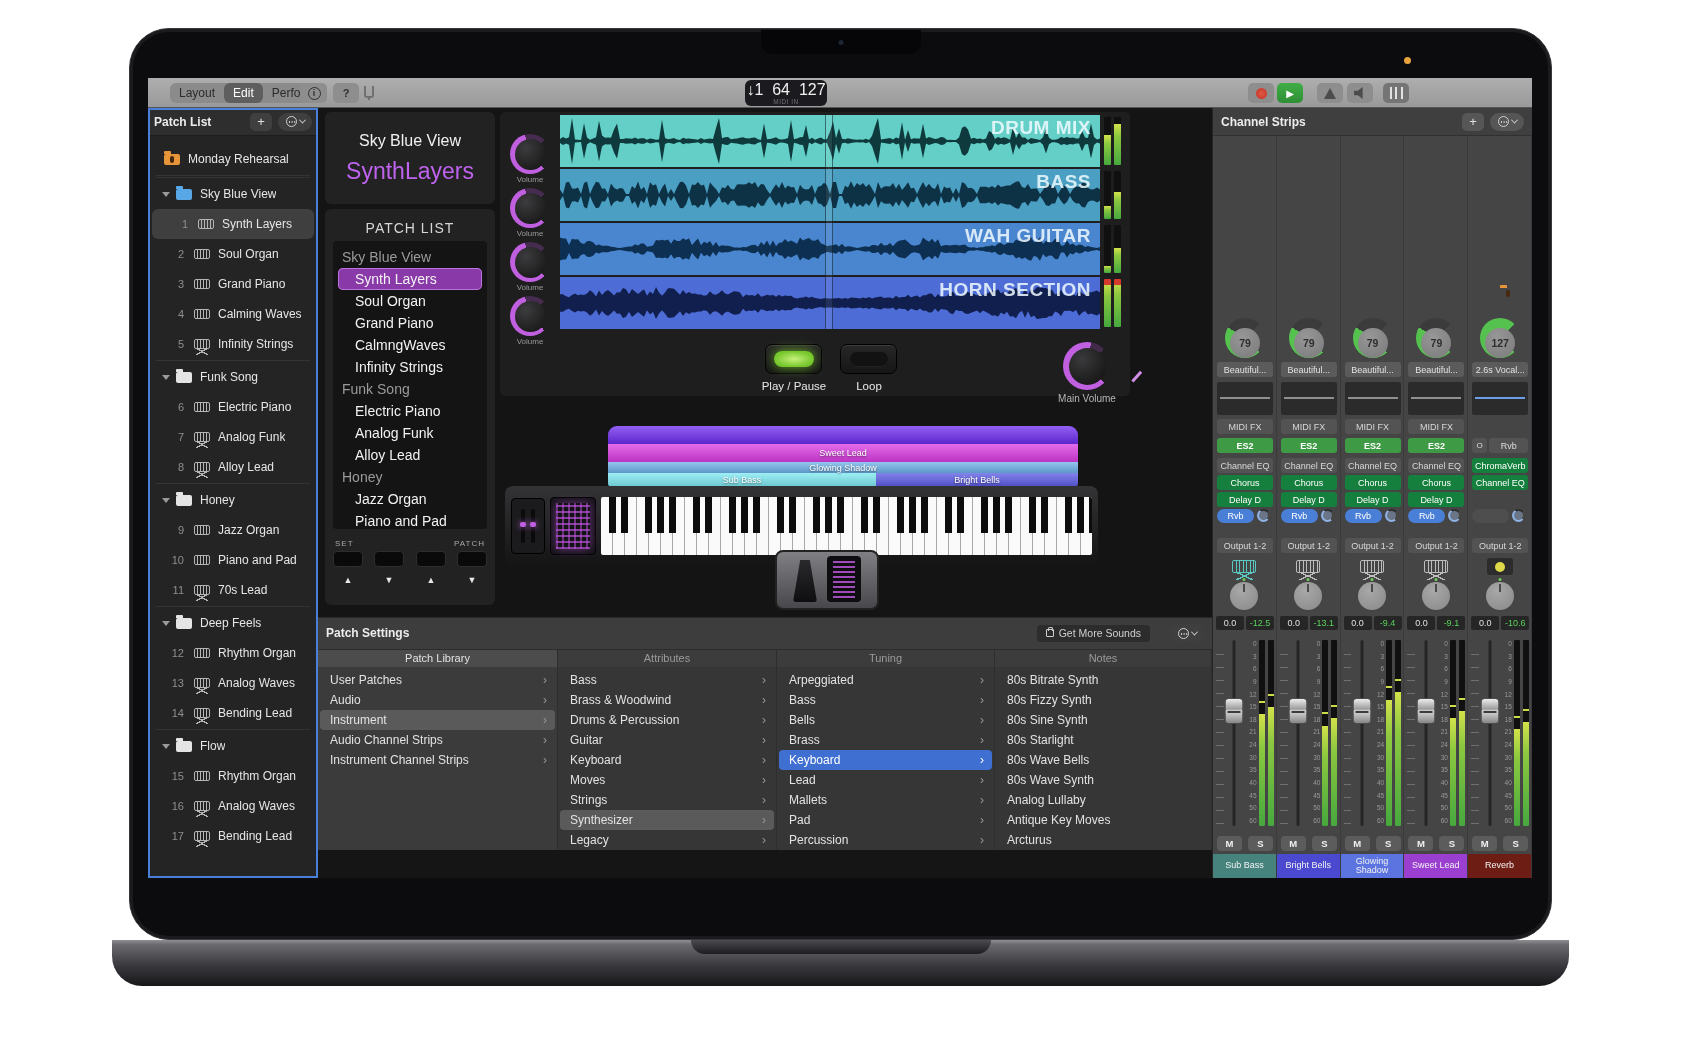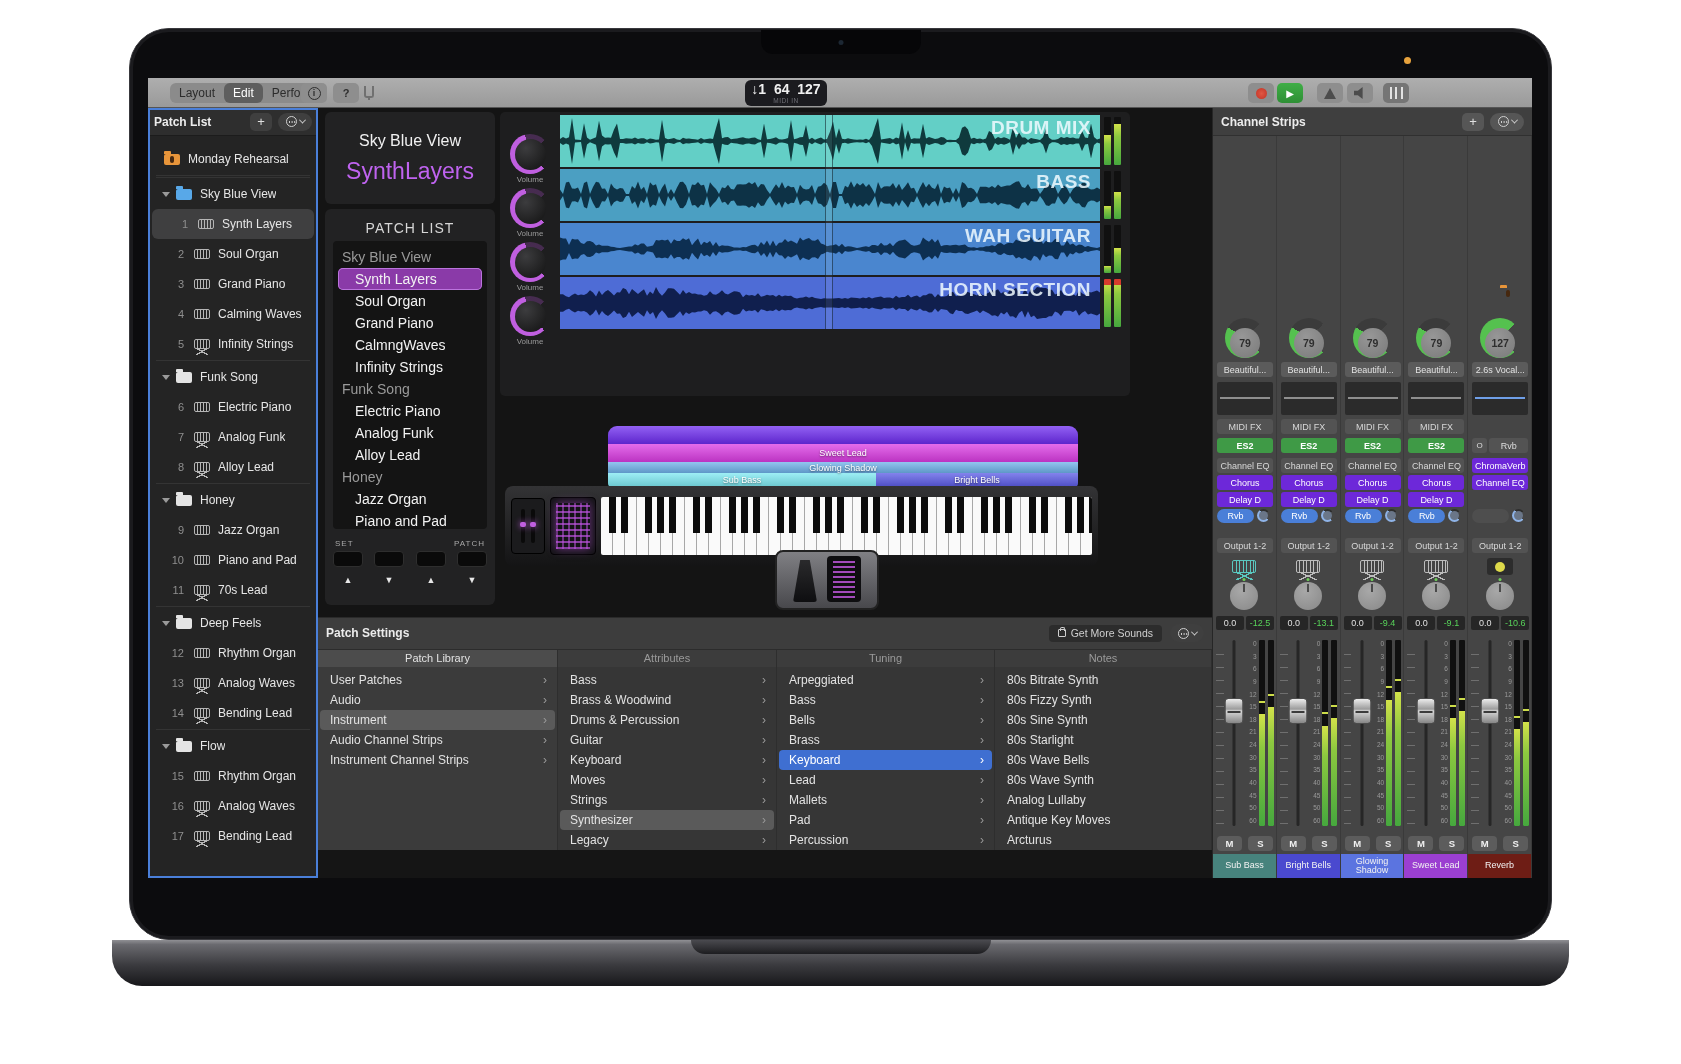--- a/index.html
+++ b/index.html
@@ -16,21 +16,21 @@
 
 .toolbar{flex:0 0 30px;background:linear-gradient(#aeaeae,#9a9a9a);position:relative;border-bottom:1px solid #555}
 .seg{position:absolute;left:22px;top:5px;display:flex;background:#8b8b8b;border-radius:6px;height:20px;overflow:hidden}
 .seg .s{padding:0 9px;font-size:12px;color:#2c2c2c;display:flex;align-items:center}
 .seg .s.active{background:#5e5e5e;color:#fff;border-radius:6px}
 .tbtn{position:absolute;top:5px;width:26px;height:20px;border-radius:5px;background:#8e8e8e;display:flex;align-items:center;justify-content:center;color:#2e2e2e;font-weight:bold;font-size:11px}
 .icirc{width:13px;height:13px;border:1.5px solid #2e2e2e;border-radius:50%;font-size:9px;display:flex;align-items:center;justify-content:center}
 .fork{position:absolute;left:216px;top:8px;width:10px;height:12px;border-left:2px solid #707070;border-right:2px solid #707070;border-bottom:2px solid #707070;border-radius:0 0 3px 3px}
 .fork::after{content:'';position:absolute;left:50%;top:100%;transform:translateX(-50%);width:2px;height:4px;background:#707070}
 .mididisp{position:absolute;left:597px;top:2px;width:82px;height:26px;background:#1b1b1f;border-radius:6px;display:flex;flex-direction:column;align-items:center;justify-content:center;line-height:1.1}
-.mididisp .v{color:#f0f0f0;font-size:14px;font-weight:bold;white-space:pre}
+.mididisp .v{color:#f0f0f0;font-size:16px;font-weight:normal;white-space:pre}
 .mididisp .l{color:#6f6f76;font-size:6.5px;letter-spacing:.5px}
 .hwb{position:absolute;top:5px;width:26px;height:20px;border-radius:5px;background:#8e8e8e;display:flex;align-items:center;justify-content:center}
 .dotrec{width:11px;height:11px;border-radius:50%;background:radial-gradient(#e05744,#c23325)}
 .playglyph{color:#fff;font-size:10px}
 .tri-metro{width:0;height:0;border-left:6px solid transparent;border-right:6px solid transparent;border-bottom:11px solid #4c4c4c}
 .spk{width:12px;height:12px;background:#4c4c4c;clip-path:polygon(0 32%,32% 32%,72% 0,72% 100%,32% 68%,0 68%)}
 .mixg{width:13px;height:12px;background:repeating-linear-gradient(90deg,#e2e2e2 0 2px,transparent 2px 5.5px)}
 
 .mbtn{width:34px;height:18px;background:#3f3f3f;border-radius:9px;display:flex;align-items:center;justify-content:center;gap:3px;flex:0 0 auto}
 .mbtn .circ{width:11px;height:11px;border:1px solid #cfcfcf;border-radius:50%;position:relative}
@@ -124,21 +124,21 @@
 .modB i{display:block;width:100%;height:100%;background:repeating-linear-gradient(0deg,rgba(195,85,230,.65) 0 2px,transparent 2px 6px),repeating-linear-gradient(90deg,rgba(195,85,230,.5) 0 2px,transparent 2px 6px);box-shadow:0 0 9px rgba(195,85,230,.5)}
 .keys{flex:1;height:58px;position:relative;border-radius:2px;overflow:hidden;background:repeating-linear-gradient(90deg,#fafafa 0 11px,#a8a8a8 11px 12px)}
 .keys::after{content:'';position:absolute;left:0;top:0;height:62%;width:100%;
 background:repeating-linear-gradient(90deg,transparent 0 8px,#0c0c0c 8px 15px,transparent 15px 20px,#0c0c0c 20px 27px,transparent 27px 44px,#0c0c0c 44px 51px,transparent 51px 56px,#0c0c0c 56px 63px,transparent 63px 68px,#0c0c0c 68px 75px,transparent 75px 84px)}
 .pedals{position:absolute;left:457px;top:442px;width:104px;height:60px;background:linear-gradient(#808084,#48484c);border:2px solid #222;border-radius:8px;display:flex;align-items:flex-end;justify-content:center;gap:10px;padding:6px}
 .ped1{width:24px;height:42px;background:linear-gradient(#2a2a2c,#0e0e10);clip-path:polygon(30% 0,70% 0,100% 100%,0 100%);border-radius:3px}
 .ped2{width:34px;height:46px;background:#0e0e10;border-radius:4px;padding:4px 6px}
 .ped2 i{display:block;width:100%;height:100%;background:repeating-linear-gradient(0deg,rgba(200,90,230,.8) 0 2px,transparent 2px 5px)}
 
 .ps{height:233px;display:flex;flex-direction:column;border-top:1px solid #2a2a2a}
-.ps-head{height:40px;background:#3d3d3d;display:flex;align-items:center;padding:0 8px;gap:8px;border-bottom:1px solid #2c2c2c}
+.ps-head{height:40px;background:#3d3d3d;display:flex;align-items:center;padding:0 8px;gap:20px;border-bottom:1px solid #2c2c2c}
 .ps-title{font-size:12px;font-weight:bold;color:#ececec;flex:1}
 .gms{height:17px;background:#2c2c2c;border-radius:4px;display:flex;align-items:center;gap:5px;padding:0 9px;color:#cfcfcf;font-size:10.5px}
 .bag{width:8px;height:8px;border:1px solid #cfcfcf;border-radius:1px;position:relative}
 .bag::before{content:'';position:absolute;left:1.5px;top:-3px;width:3px;height:3px;border:1px solid #cfcfcf;border-bottom:none;border-radius:2px 2px 0 0}
 .ps-cols{display:flex;height:22px}
 .ps-ch{font-size:11px;display:flex;align-items:center;justify-content:center;border-right:1px solid #2e2e2e;background:#3c3c3c;color:#9a9a9a}
 .ps-ch.on{background:#4c4c4c;color:#e2e2e2}
 .ps-lists{flex:1;display:flex}
 .ps-col{border-right:1px solid #2e2e2e;background:#363636;padding-top:3px;overflow:hidden}
 .ps-col.first{background:#3b3b3b}
@@ -158,21 +158,21 @@
 .s-fold{position:absolute;top:152px;left:50%;transform:translateX(-50%)}
 .s-fold .fold{margin:0}
 .skw{position:absolute;left:12px;top:182px;width:40px;height:40px;border-radius:50%;display:flex;align-items:flex-end;justify-content:center}
 .skf{width:30px;height:30px;border-radius:50%;background:radial-gradient(circle at 40% 30%,#979797,#7a7a7a);display:flex;align-items:center;justify-content:center;font-size:10.5px;font-weight:bold;color:#2e2e2e}
 .s-pre{position:absolute;left:4px;top:226px;width:56px;height:15px;background:#5b5b5b;border-radius:3px;color:#e2e2e2;font-size:9px;display:flex;align-items:center;justify-content:center;white-space:nowrap;overflow:hidden}
 .s-eq{position:absolute;left:4px;top:246px;width:56px;height:33px;background:#2b2b2b;border-radius:2px}
 .s-eq::after{content:'';position:absolute;left:3px;right:3px;top:15px;height:1.5px;background:#8f8f8f}
 .s-eq.blue::after{background:#6f9fe8}
 .cell{position:absolute;left:4px;width:56px;height:15px;border-radius:3px;font-size:9px;display:flex;align-items:center;justify-content:center;color:#d8d8d8;background:#535353;white-space:nowrap;overflow:hidden}
 .cell.green{background:#3f9a46;color:#fff;font-weight:bold}
-.cell.bluebtn{background:#6d28d9;color:#fff}
+.cell.bluebtn{background:#15803d;color:#fff}
 .s-inst2{position:absolute;left:4px;top:302px;width:56px;height:15px;display:flex;gap:2px}
 .s-inst2 .o{width:15px;background:#535353;border-radius:3px;color:#ddd;font-size:8px;display:flex;align-items:center;justify-content:center}
 .s-inst2 .r{flex:1;background:#535353;border-radius:3px;color:#ddd;font-size:9px;display:flex;align-items:center;justify-content:center}
 .s-send{position:absolute;left:4px;top:372px;width:56px;height:15px;display:flex;align-items:center;gap:3px}
 .s-send .pillb{width:37px;height:14px;border-radius:7px;background:#4a7fd8;color:#fff;font-size:9px;display:flex;align-items:center;justify-content:center}
 .s-send .pillb.empty{background:#4e4e4e;color:#9a9a9a}
 .s-send .mk{width:13px;height:13px;border-radius:50%;background:conic-gradient(from 135deg,#8fb4e8 0 190deg,#2e2e2e 190deg 270deg,transparent 270deg);display:flex;align-items:center;justify-content:center}
 .s-send .mk i{width:9px;height:9px;border-radius:50%;background:#6a7688;display:block}
 .s-icon{position:absolute;top:424px;left:50%;transform:translateX(-50%);width:24px;height:13px;border:1px solid var(--ic);border-radius:2px;background:repeating-linear-gradient(90deg,transparent 0 2.5px,var(--ic) 2.5px 3.5px)}
 .s-icon::after{content:'';position:absolute;top:100%;left:10%;width:80%;height:8px;background:linear-gradient(to top right,transparent 45%,var(--ic) 45% 55%,transparent 55%),linear-gradient(to bottom right,transparent 45%,var(--ic) 45% 55%,transparent 55%)}
@@ -501,20 +501,36 @@
                 <div class="vm" style="left: 0px;">
                   <div class="fill" style="height: 93%;"></div>
                   <div class="clip"></div>
                 </div>
                 <div class="vm" style="left: 10px;">
                   <div class="fill" style="height: 97%;"></div>
                   <div class="clip"></div>
                 </div>
               </div>
             </div>
+          <div class="transport">
+            <div class="hwbtn" style="left:265px;top:0">
+                <span class="led on"></span>
+              </div>
+            <div class="hwbtn" style="left:340px;top:0">
+                <span class="led off"></span>
+              </div>
+            <div class="tlab" style="left:254px">Play / Pause</div>
+            <div class="tlab" style="left:329px">Loop</div>
+            <div class="mvwrap">
+              <div class="mvk">
+                  <div class="mvf"></div>
+                </div>
+              <div class="mvlab">Main Volume</div>
+            </div>
+          </div>
         </div>
 
         <div class="layers" id="layerStack">
             <div class="lbar" style="height: 18px; background: linear-gradient(rgba(255, 255, 255, 0.25), rgba(0, 0, 0, 0.15)), rgb(110, 44, 240);"></div>
             <div class="lbar" style="height: 18px; background: linear-gradient(rgba(255, 255, 255, 0.25), rgba(0, 0, 0, 0.15)), rgb(220, 60, 228);">Sweet Lead</div>
             <div class="lbar" style="height: 11px; background: linear-gradient(rgba(255, 255, 255, 0.25), rgba(0, 0, 0, 0.15)), rgb(111, 178, 234);">Glowing Shadow</div>
             <div class="lsplit" style="height: 14px;">
               <div class="lcell" style="width: 57%; background: linear-gradient(rgba(255, 255, 255, 0.25), rgba(0, 0, 0, 0.15)), rgb(125, 233, 242);">Sub Bass</div>
               <div class="lcell" style="width: 43%; background: linear-gradient(rgba(255, 255, 255, 0.25), rgba(0, 0, 0, 0.15)), rgb(90, 90, 230);">Bright Bells</div>
             </div>

